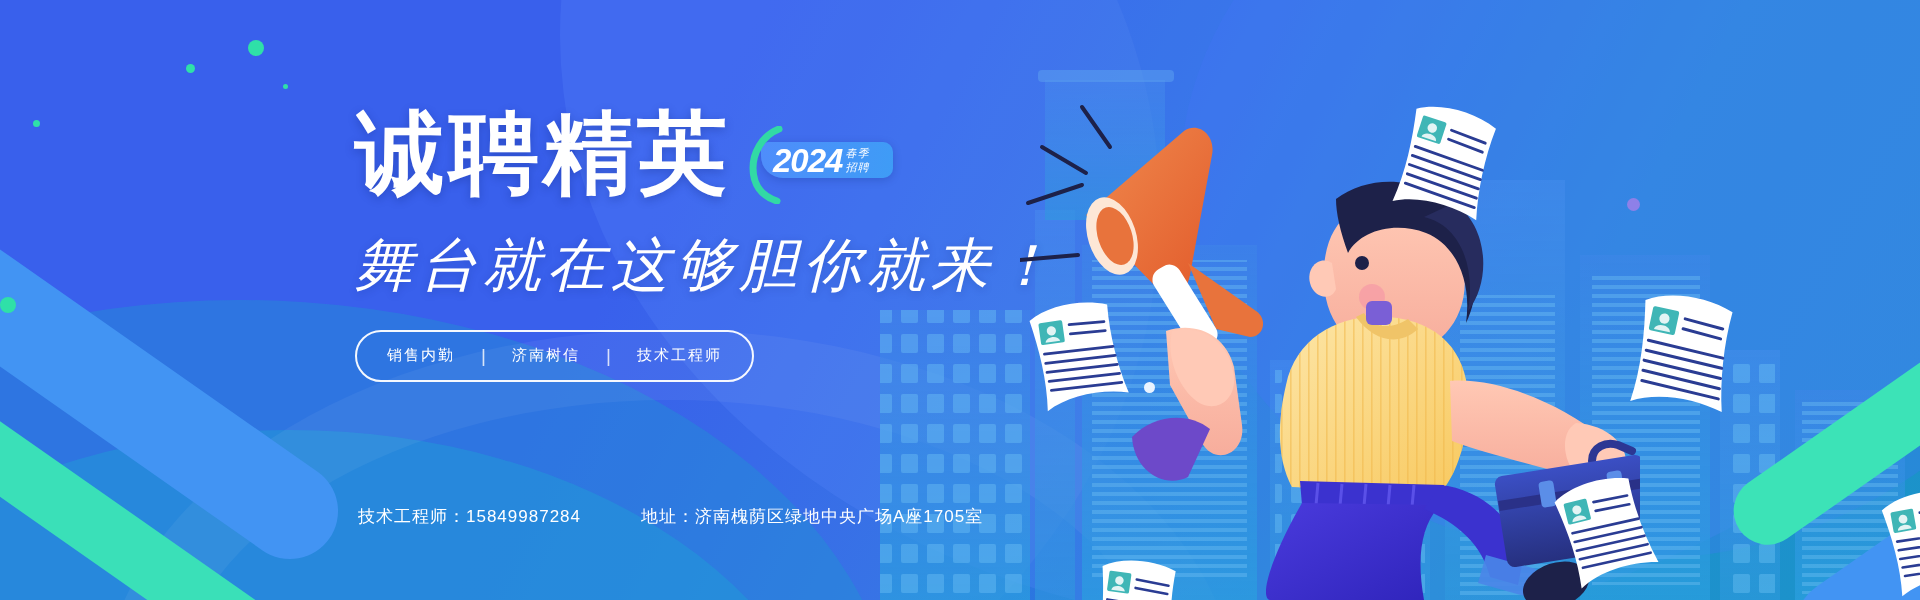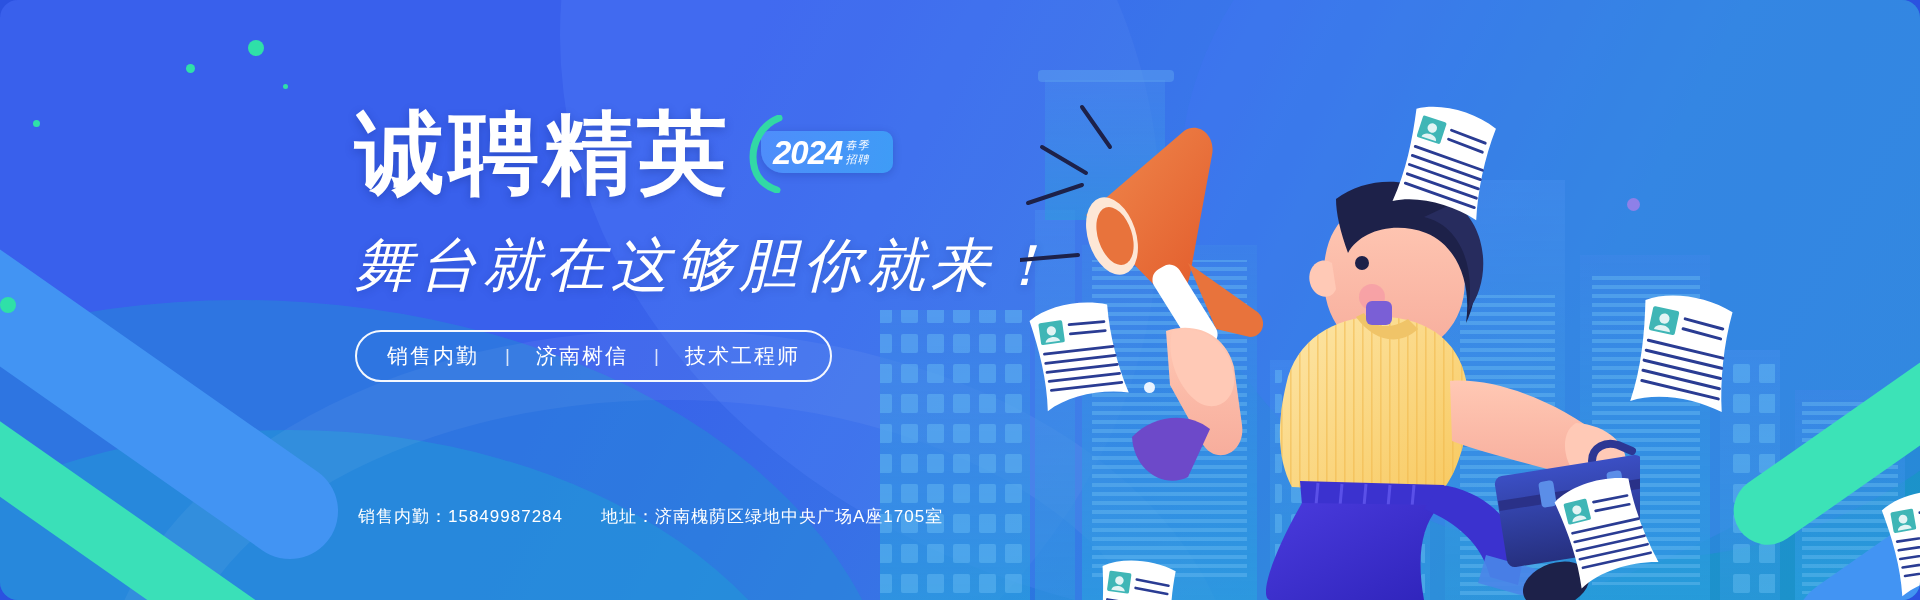--- a/index.html
+++ b/index.html
@@ -1,21 +1,20 @@
 <!DOCTYPE html>
 <html><head>
 <meta charset="utf-8">
 <style>
   html,body{margin:0;padding:0;background:#2b52e0;}
   body{font-family:"Liberation Sans","DejaVu Sans",sans-serif;}
 
   .banner{
     position:relative;width:1920px;height:600px;overflow:hidden;
     background:linear-gradient(118deg,#3159ec 0%,#3159ec 34%,#2f6fe4 55%,#1f8fd0 78%,#1b93c9 100%);
-    border-radius:18px;
   }
 
   
   .bg-sweep-1{position:absolute;left:-340px;top:-420px;width:1500px;height:1260px;
     border-radius:50%;background:rgba(255,255,255,.045);}
   .bg-sweep-2{position:absolute;left:560px;top:-560px;width:1500px;height:1190px;
     border-radius:50%;background:rgba(96,140,255,.22);}
   .bg-sweep-3{position:absolute;left:-420px;top:300px;width:1320px;height:900px;
     border-radius:50%;background:rgba(30,150,210,.40);}
   .bg-sweep-4{position:absolute;left:-260px;top:430px;width:1100px;height:760px;
@@ -48,21 +47,21 @@
   .headline{
     font-size:90px;font-weight:bold;color:#ffffff;line-height:1;letter-spacing:4px;
     text-shadow:0 3px 10px rgba(10,30,110,.28);white-space:nowrap;
   }
   .brandbox{position:relative;margin-left:16px;padding-top:10px;}
   .brandname{
     font-size:30px;font-style:italic;font-weight:bold;color:#ffffff;letter-spacing:3px;
     line-height:1;white-space:nowrap;padding-left:30px;
   }
   .badge{
-    position:relative;margin-top:13px;margin-left:14px;height:42px;width:132px;
+    position:relative;margin-top:24px;margin-left:14px;height:36px;width:132px;
     background:linear-gradient(100deg,#4f8dfb 0%,#3e9cf6 100%);
     border-radius:8px 10px 10px 22px;display:flex;align-items:center;
     box-shadow:0 2px 8px rgba(10,30,110,.22);
   }
   .badge-swoosh{position:absolute;left:-16px;top:-16px;width:40px;height:78px;}
   .badge-year{
     font-size:33px;font-style:italic;font-weight:bold;color:#fff;line-height:1;
     margin-left:12px;letter-spacing:-1px;
   }
   .badge-sub{
@@ -70,27 +69,27 @@
     line-height:14px;letter-spacing:1px;
   }
   .subhead{
     margin-top:37px;font-size:58px;font-style:italic;color:#ffffff;letter-spacing:6px;
     line-height:1.05;white-space:nowrap;text-shadow:0 2px 8px rgba(10,30,110,.22);
   }
   .tagpill{
     margin-top:34px;display:inline-flex;align-items:center;height:48px;
     border:2px solid rgba(255,255,255,.95);border-radius:40px;padding:0 30px;
   }
-  .tag{font-size:21px;color:#ffffff;letter-spacing:2px;white-space:nowrap;}
+  .tag{font-size:15px;color:#ffffff;letter-spacing:2px;white-space:nowrap;}
   .tagsep{margin:0 26px;color:rgba(255,255,255,.8);font-size:19px;}
   .contact{
     position:absolute;left:358px;top:505px;display:flex;align-items:center;
     font-size:17px;color:#ffffff;letter-spacing:1px;white-space:nowrap;
   }
-  .contact .addr{margin-left:38px;}
+  .contact .addr{margin-left:60px;}
 
   
   .hero{position:absolute;left:1020px;top:85px;width:620px;height:515px;}
   .papers{position:absolute;left:0;top:0;width:1920px;height:600px;pointer-events:none;}
 </style>
 </head>
 <body>
 
 <div class="banner">
 
@@ -177,21 +176,21 @@
     <div class="tagpill">
       <span class="tag">销售内勤</span>
       <span class="tagsep">|</span>
       <span class="tag">济南树信</span>
       <span class="tagsep">|</span>
       <span class="tag">技术工程师</span>
     </div>
   </div>
 
   <div class="contact">
-    <span>销售内勤：</span>
+    <span>技术工程师：</span>
     <span>15849987284</span>
     <span class="addr">地址：</span>
     <span>济南槐荫区绿地中央广场A座1705室</span>
   </div>
 
   <svg class="hero" viewBox="0 0 620 515">
     <defs>
       <linearGradient id="megaG" x1="0" y1="0" x2="1" y2="1">
         <stop offset="0" stop-color="#f08a4e"></stop>
           <stop offset="1" stop-color="#e25b2b"></stop>

